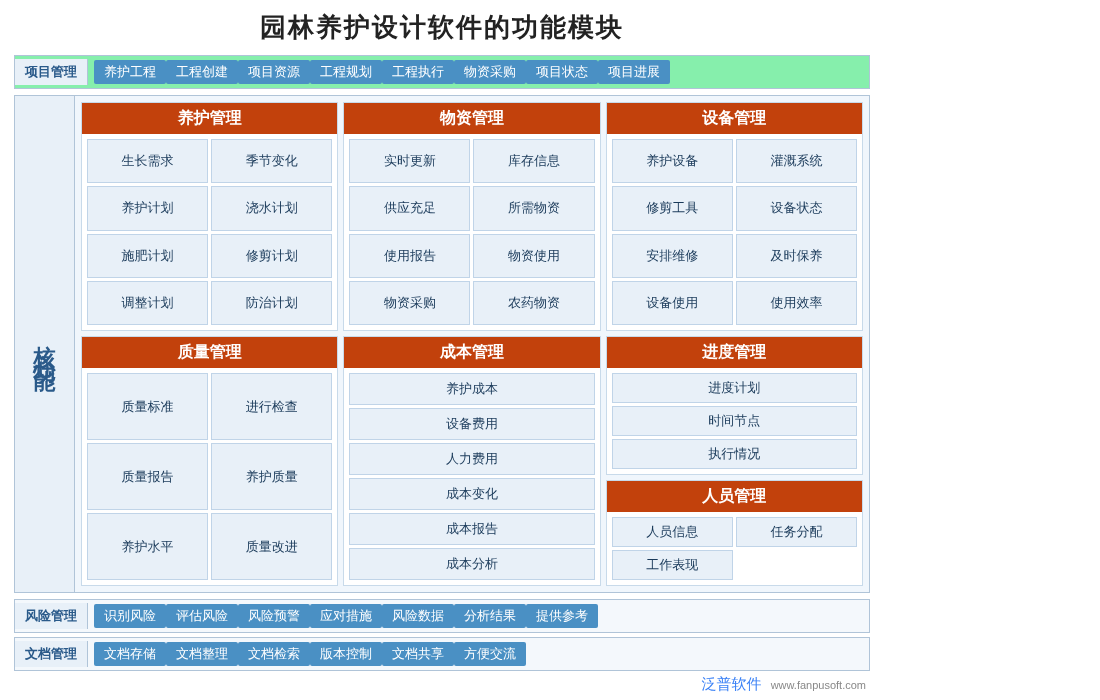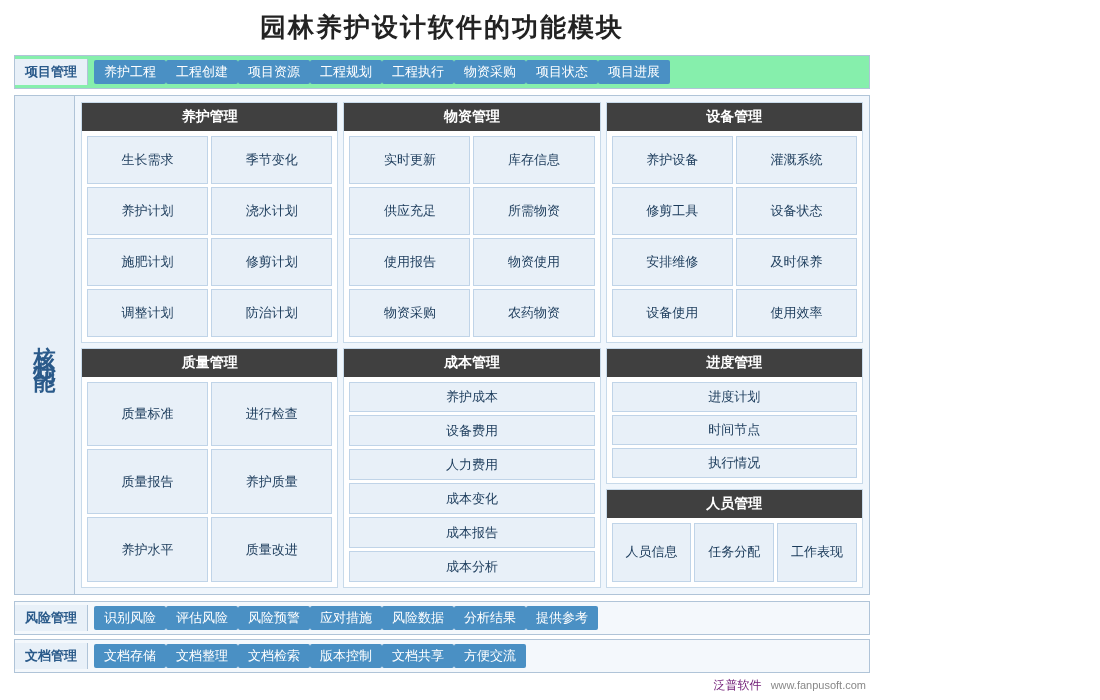--- a/index.html
+++ b/index.html
@@ -90,24 +90,24 @@
       gap: 5px;
       padding: 6px;
     }
     .module-section {
       background: #fff;
       border: 1px solid #c8daea;
       display: flex;
       flex-direction: column;
     }
     .module-header {
-      background: #404040;
+      background: #c2410c;
       color: #fff;
       text-align: center;
-      font-size: 14px;
+      font-size: 16px;
       font-weight: bold;
       padding: 5px 0;
     }
     .module-body {
       display: grid;
       grid-template-columns: 1fr 1fr;
       gap: 3px;
       padding: 5px;
       flex: 1;
     }
@@ -132,22 +132,22 @@
       margin-bottom: 4px;
       padding: 2px 0;
     }
     .watermark {
       text-align: right;
       font-size: 11px;
       color: #888;
       padding-right: 4px;
     }
     .watermark-brand {
-      color: #701a75;
-      font-size: 12px;
+      color: #3b82f6;
+      font-size: 15px;
     }
   </style>
 </head>
 <body>
 
 <div class="page-wrapper">
 
   <div class="page-title">园林养护设计软件的功能模块</div>
 
   <div class="top-bar">
@@ -236,21 +236,21 @@
         <div class="module-section" style="flex:1;">
           <div class="module-header">进度管理</div>
           <div class="module-body" id="jindu-body" style="grid-template-columns:1fr;">
               <div class="module-cell">进度计划</div>
               <div class="module-cell">时间节点</div>
               <div class="module-cell">执行情况</div>
             </div>
         </div>
         <div class="module-section" style="flex:1;">
           <div class="module-header">人员管理</div>
-          <div class="module-body" id="renyuan-body" style="grid-template-columns:1fr 1fr 1fr;">
+          <div class="module-body" id="renyuan-body" style="grid-template-columns:1fr 1fr;">
               <div class="module-cell">人员信息</div>
               <div class="module-cell">任务分配</div>
               <div class="module-cell">工作表现</div>
             </div>
         </div>
       </div>
     </div>
   </div>
 
   <div class="bottom-bar">

